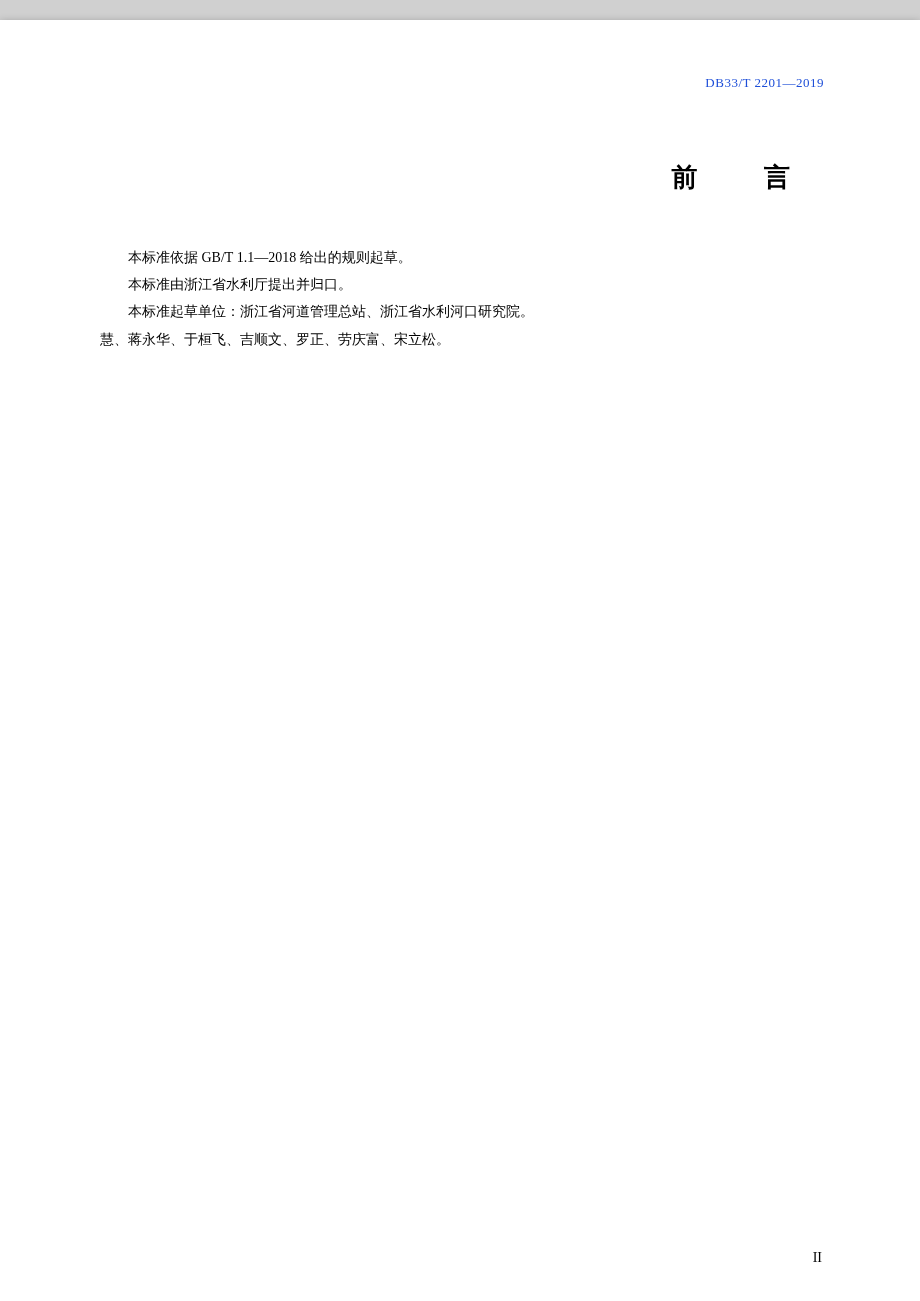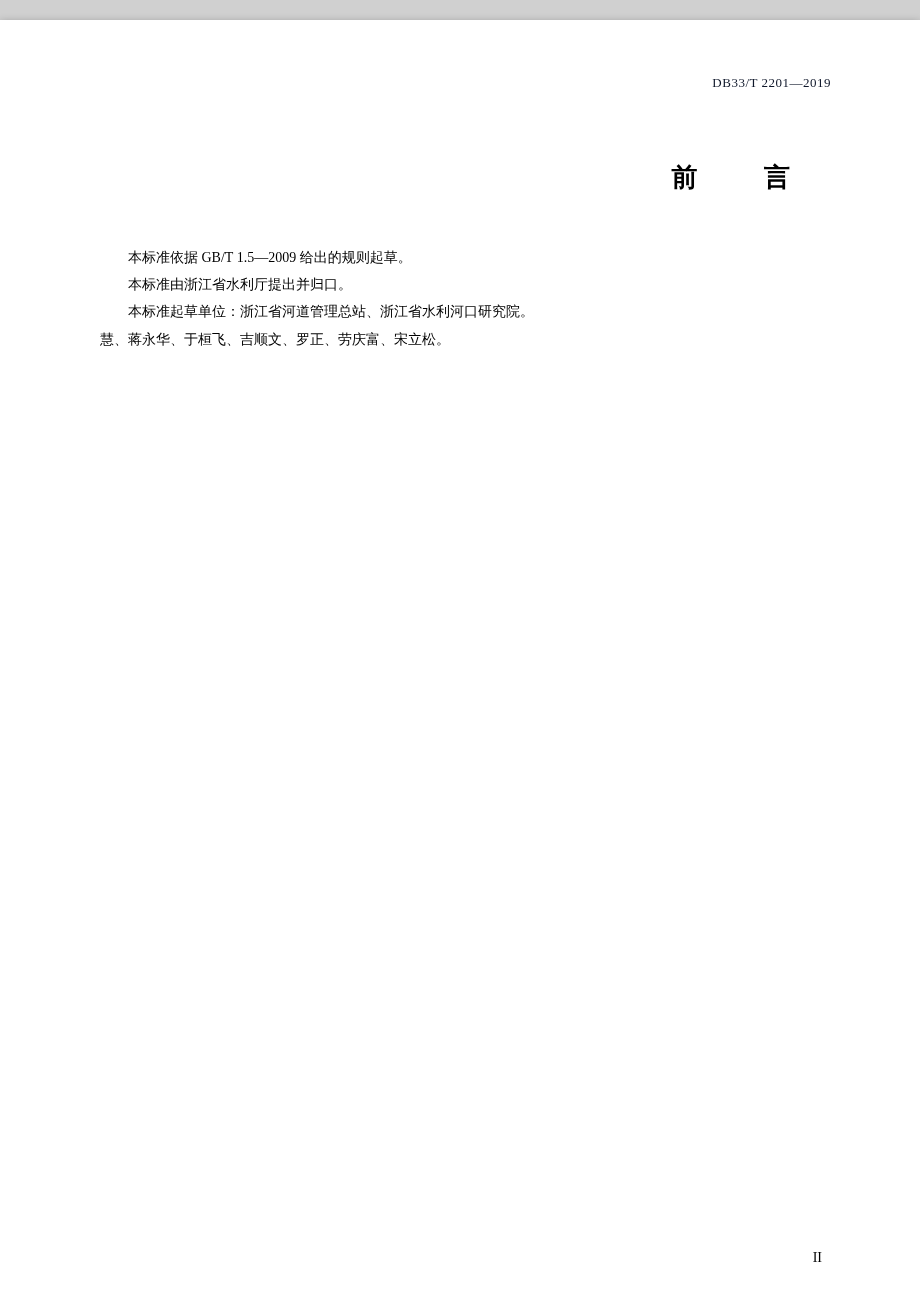--- a/index.html
+++ b/index.html
@@ -23,24 +23,24 @@
       min-height: 1301px;
       background: #ffffff;
       position: relative;
       padding: 80px 100px 80px 100px;
       box-shadow: 0 2px 8px rgba(0,0,0,0.3);
     }
 
     .header-code {
       position: absolute;
       top: 55px;
-      right: 89px;
+      right: 96px;
       font-size: 13px;
       font-family: "Times New Roman", serif;
-      color: #0f172a;
+      color: #1d4ed8;
       letter-spacing: 0.5px;
     }
 
     .title-section {
       margin-top: 60px;
       text-align: right;
       margin-bottom: 50px;
     }
 
     .title-text {
@@ -82,21 +82,21 @@
 
 <div class="page">
 
   <div class="header-code">DB33/T 2201—2019</div>
 
   <div class="title-section">
     <span class="title-text">前    言</span>
   </div>
 
   <div class="content-section">
-    <p>本标准依据 GB/T 1.5—2009 给出的规则起草。</p>
+    <p>本标准依据 GB/T 1.1—2018 给出的规则起草。</p>
     <p>本标准由浙江省水利厅提出并归口。</p>
     <p>本标准起草单位：浙江省河道管理总站、浙江省水利河口研究院。</p>
     <p class="continuation">慧、蒋永华、于桓飞、吉顺文、罗正、劳庆富、宋立松。</p>
   </div>
 
   <div class="footer-page">II</div>
 
 </div>
 
 </body></html>

